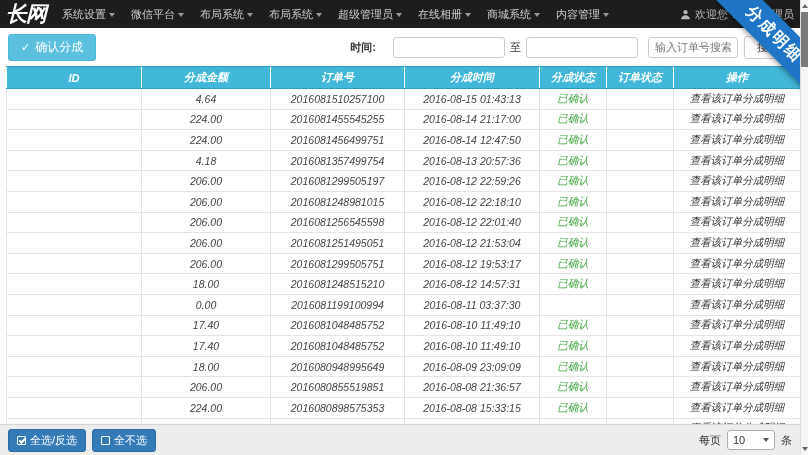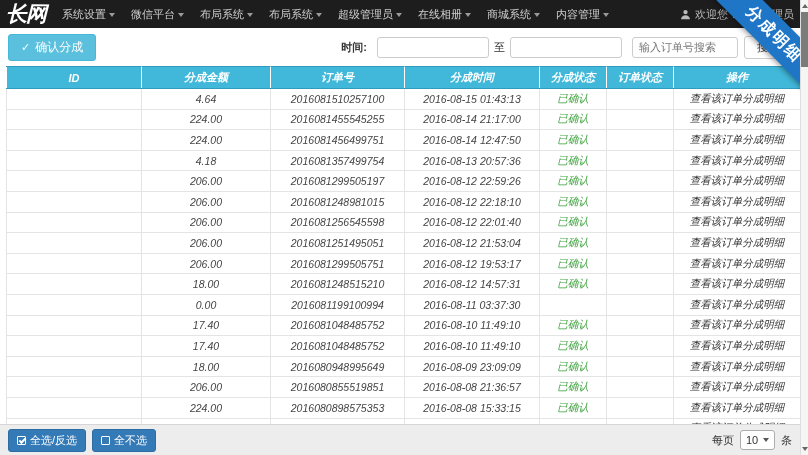--- a/index.html
+++ b/index.html
@@ -37,27 +37,27 @@
   .toolbar {
     position:absolute; top:28px; left:0; right:8px; height:38px;
     background:#fff; display:flex; align-items:center; padding:0 8px;
   }
   .btn-confirm {
     background:#5bc0de; border:1px solid #46b8da; color:#fff; font-size:12px;
     padding:4px 12px; border-radius:3px; display:flex; align-items:center; cursor:pointer;
   }
   .btn-confirm .check { margin-right:5px; font-size:11px; }
   .search-group { margin-left:auto; display:flex; align-items:center; }
-  .time-label { font-size:11px; font-weight:bold; color:#333; margin-right:10px; white-space:nowrap; }
+  .time-label { font-size:11px; font-weight:bold; color:#333; margin-right:17px; white-space:nowrap; }
   .tb-input {
     width:112px; height:21px; border:1px solid #ccc; border-radius:3px;
     font-size:11px; padding:0 6px; color:#333; outline:none;
   }
   .to-label { font-size:11px; color:#333; margin:0 5px; }
-  .order-input { margin-left:10px; width:106px; }
+  .order-input { margin-left:10px; width:90px; }
   .btn-search {
     margin-left:6px; background:#fff; border:1px solid #ccc; border-radius:3px;
     font-size:11px; color:#333; padding:3px 12px; cursor:pointer; white-space:nowrap;
   }
 
   
   .table-wrap { position:absolute; top:66px; left:6px; right:8px; }
   table { width:100%; border-collapse:collapse; table-layout:fixed;font-style:italic; }
   thead th {
     background:#41b8da; color:#fff; font-size:11px; font-weight:bold; height:22px;
@@ -84,21 +84,21 @@
     display:flex; align-items:center; white-space:nowrap;
   }
   .cb-icon { width:9px; height:9px; border:1px solid #fff; border-radius:1px; margin-right:4px; position:relative; }
   .cb-icon.checked:after {
     content:""; position:absolute; left:1px; top:1px; width:5px; height:2px;
     border-left:2px solid #fff; border-bottom:2px solid #fff; transform:rotate(-45deg);
   }
   .per-page { margin-left:auto; display:flex; align-items:center; font-size:11px; color:#333;justify-content:center; }
   .per-page-label { margin-right:6px; }
   .select-box {
-    width:35px; height:20px; border:1px solid #adadad; border-radius:3px; background:#fff;
+    width:48px; height:20px; border:1px solid #adadad; border-radius:3px; background:#fff;
     display:flex; align-items:center; justify-content:space-between; padding:0 5px;
     font-size:11px; color:#333; cursor:pointer;
   }
   .select-caret {
     width:0; height:0; border-left:3px solid transparent; border-right:3px solid transparent;
     border-top:4px solid #555;
   }
   .unit-label { margin-left:6px; }
 
   

